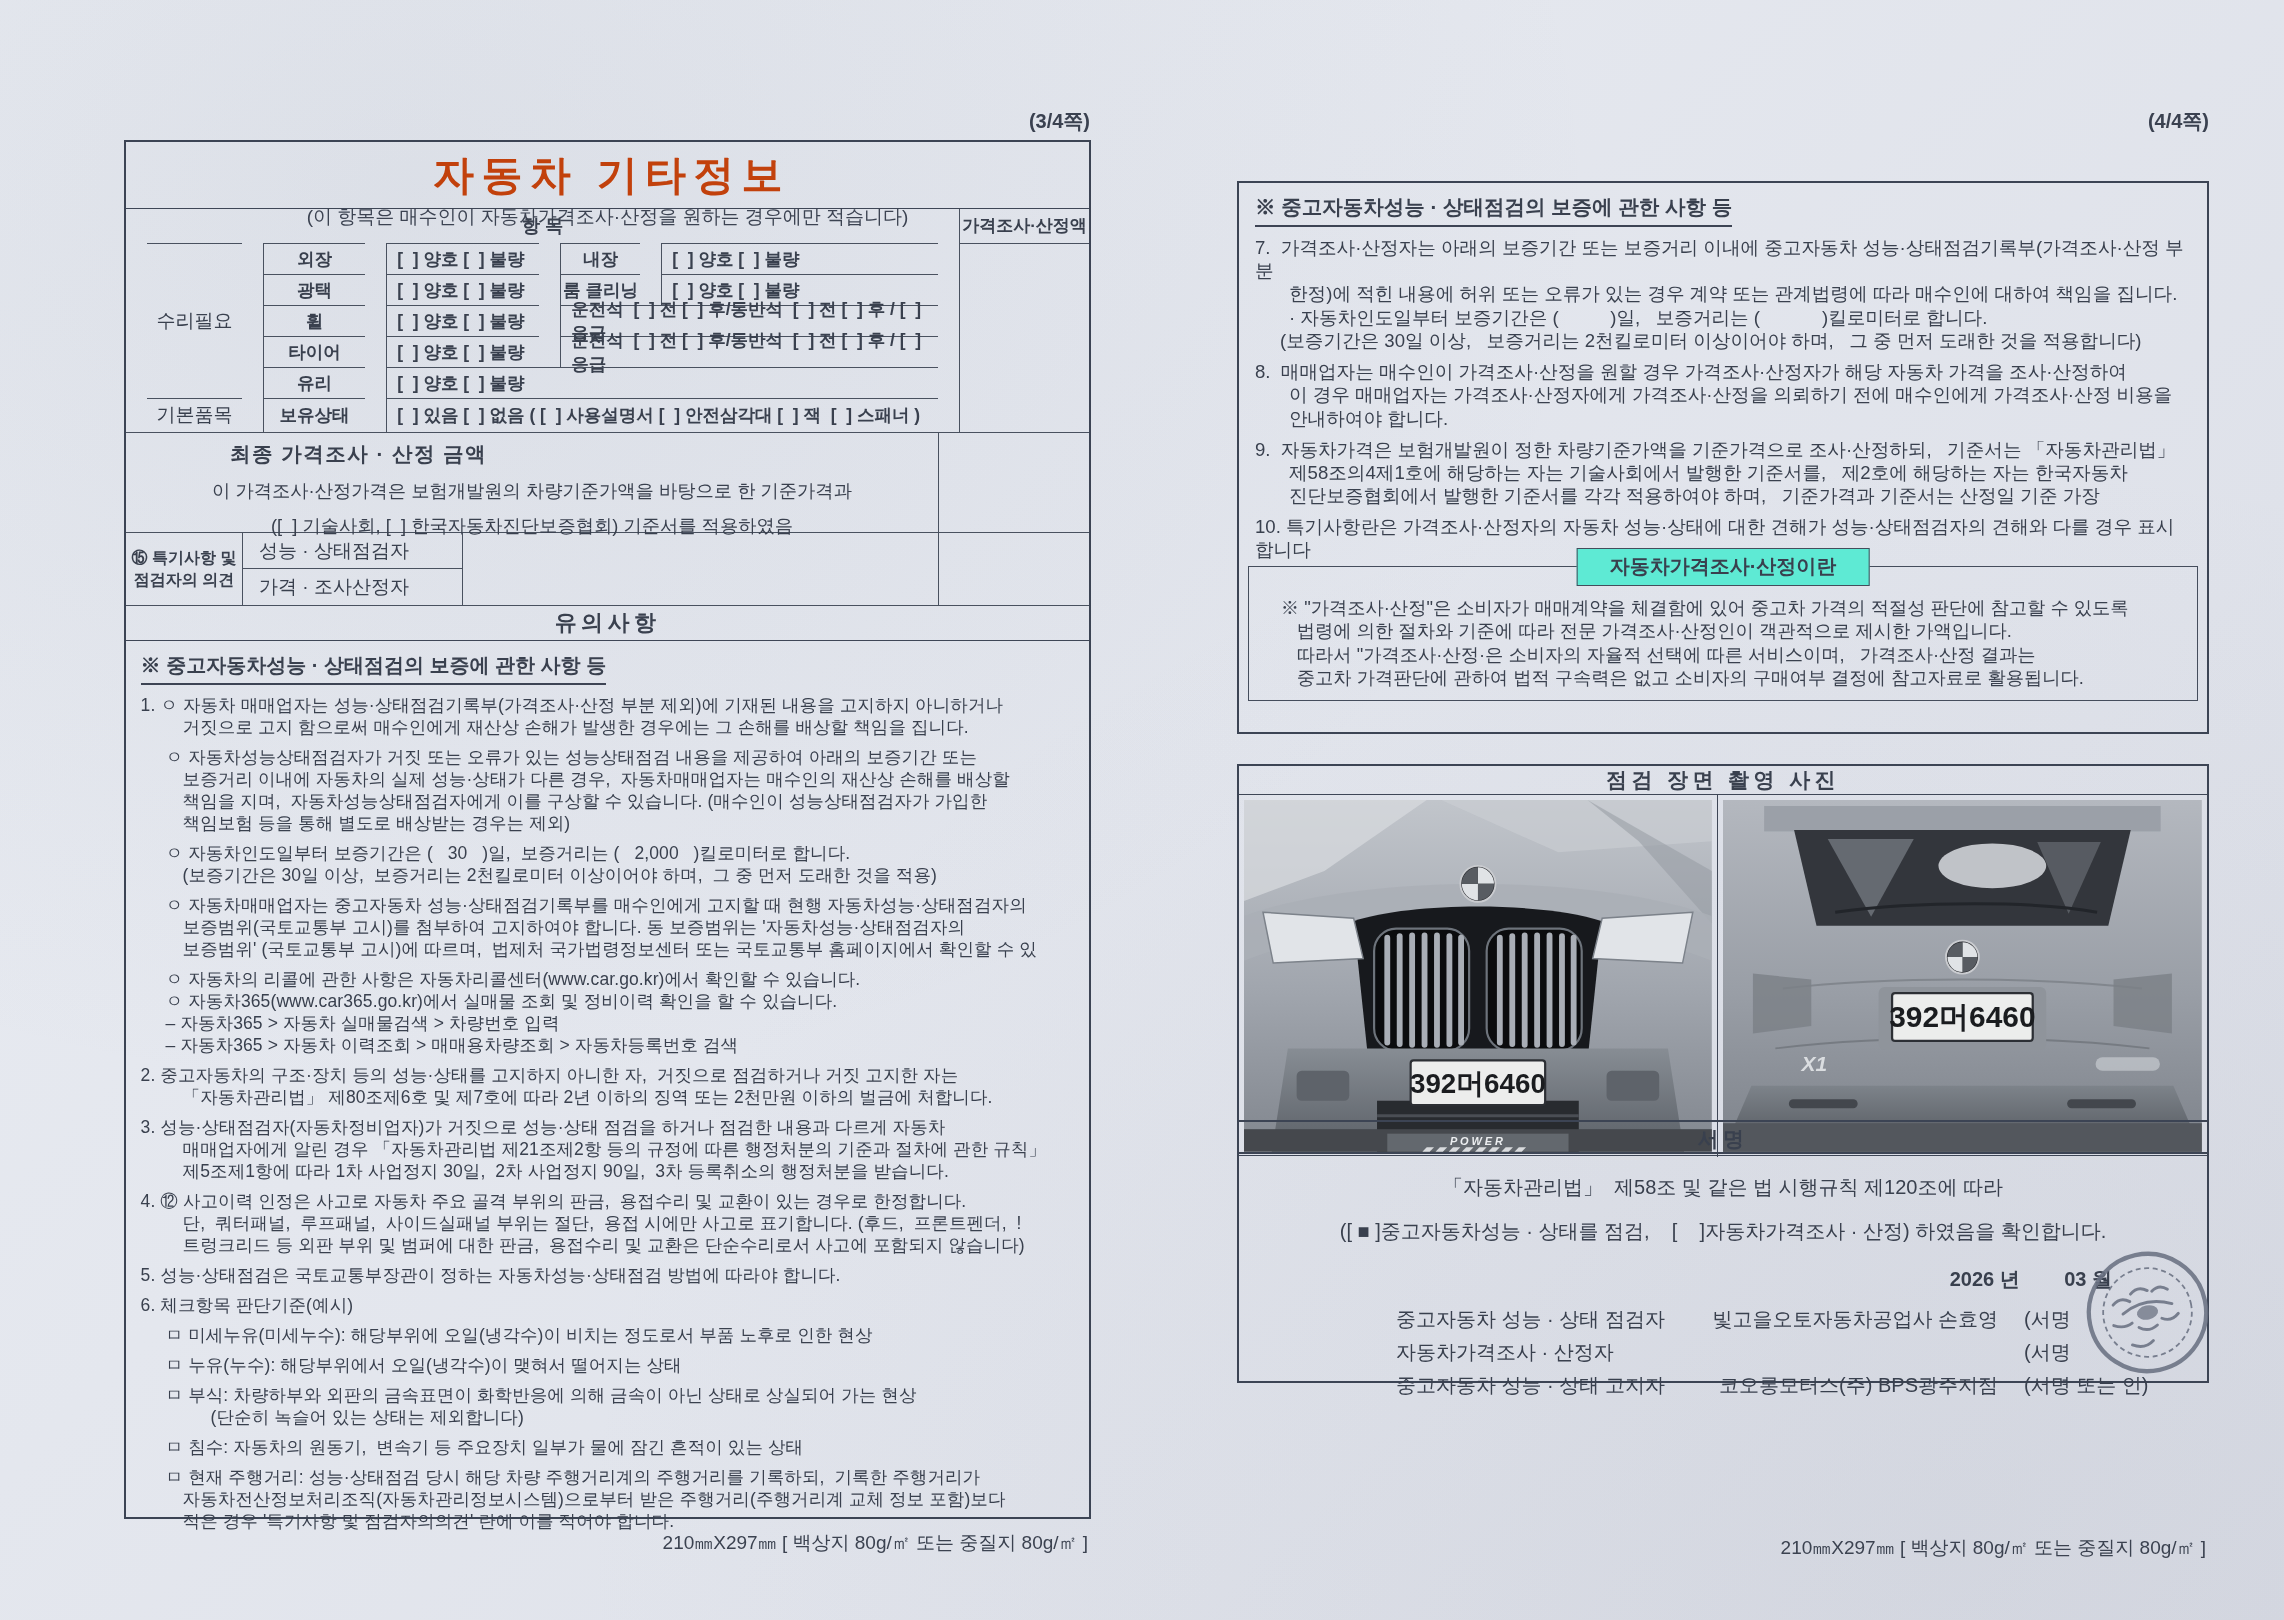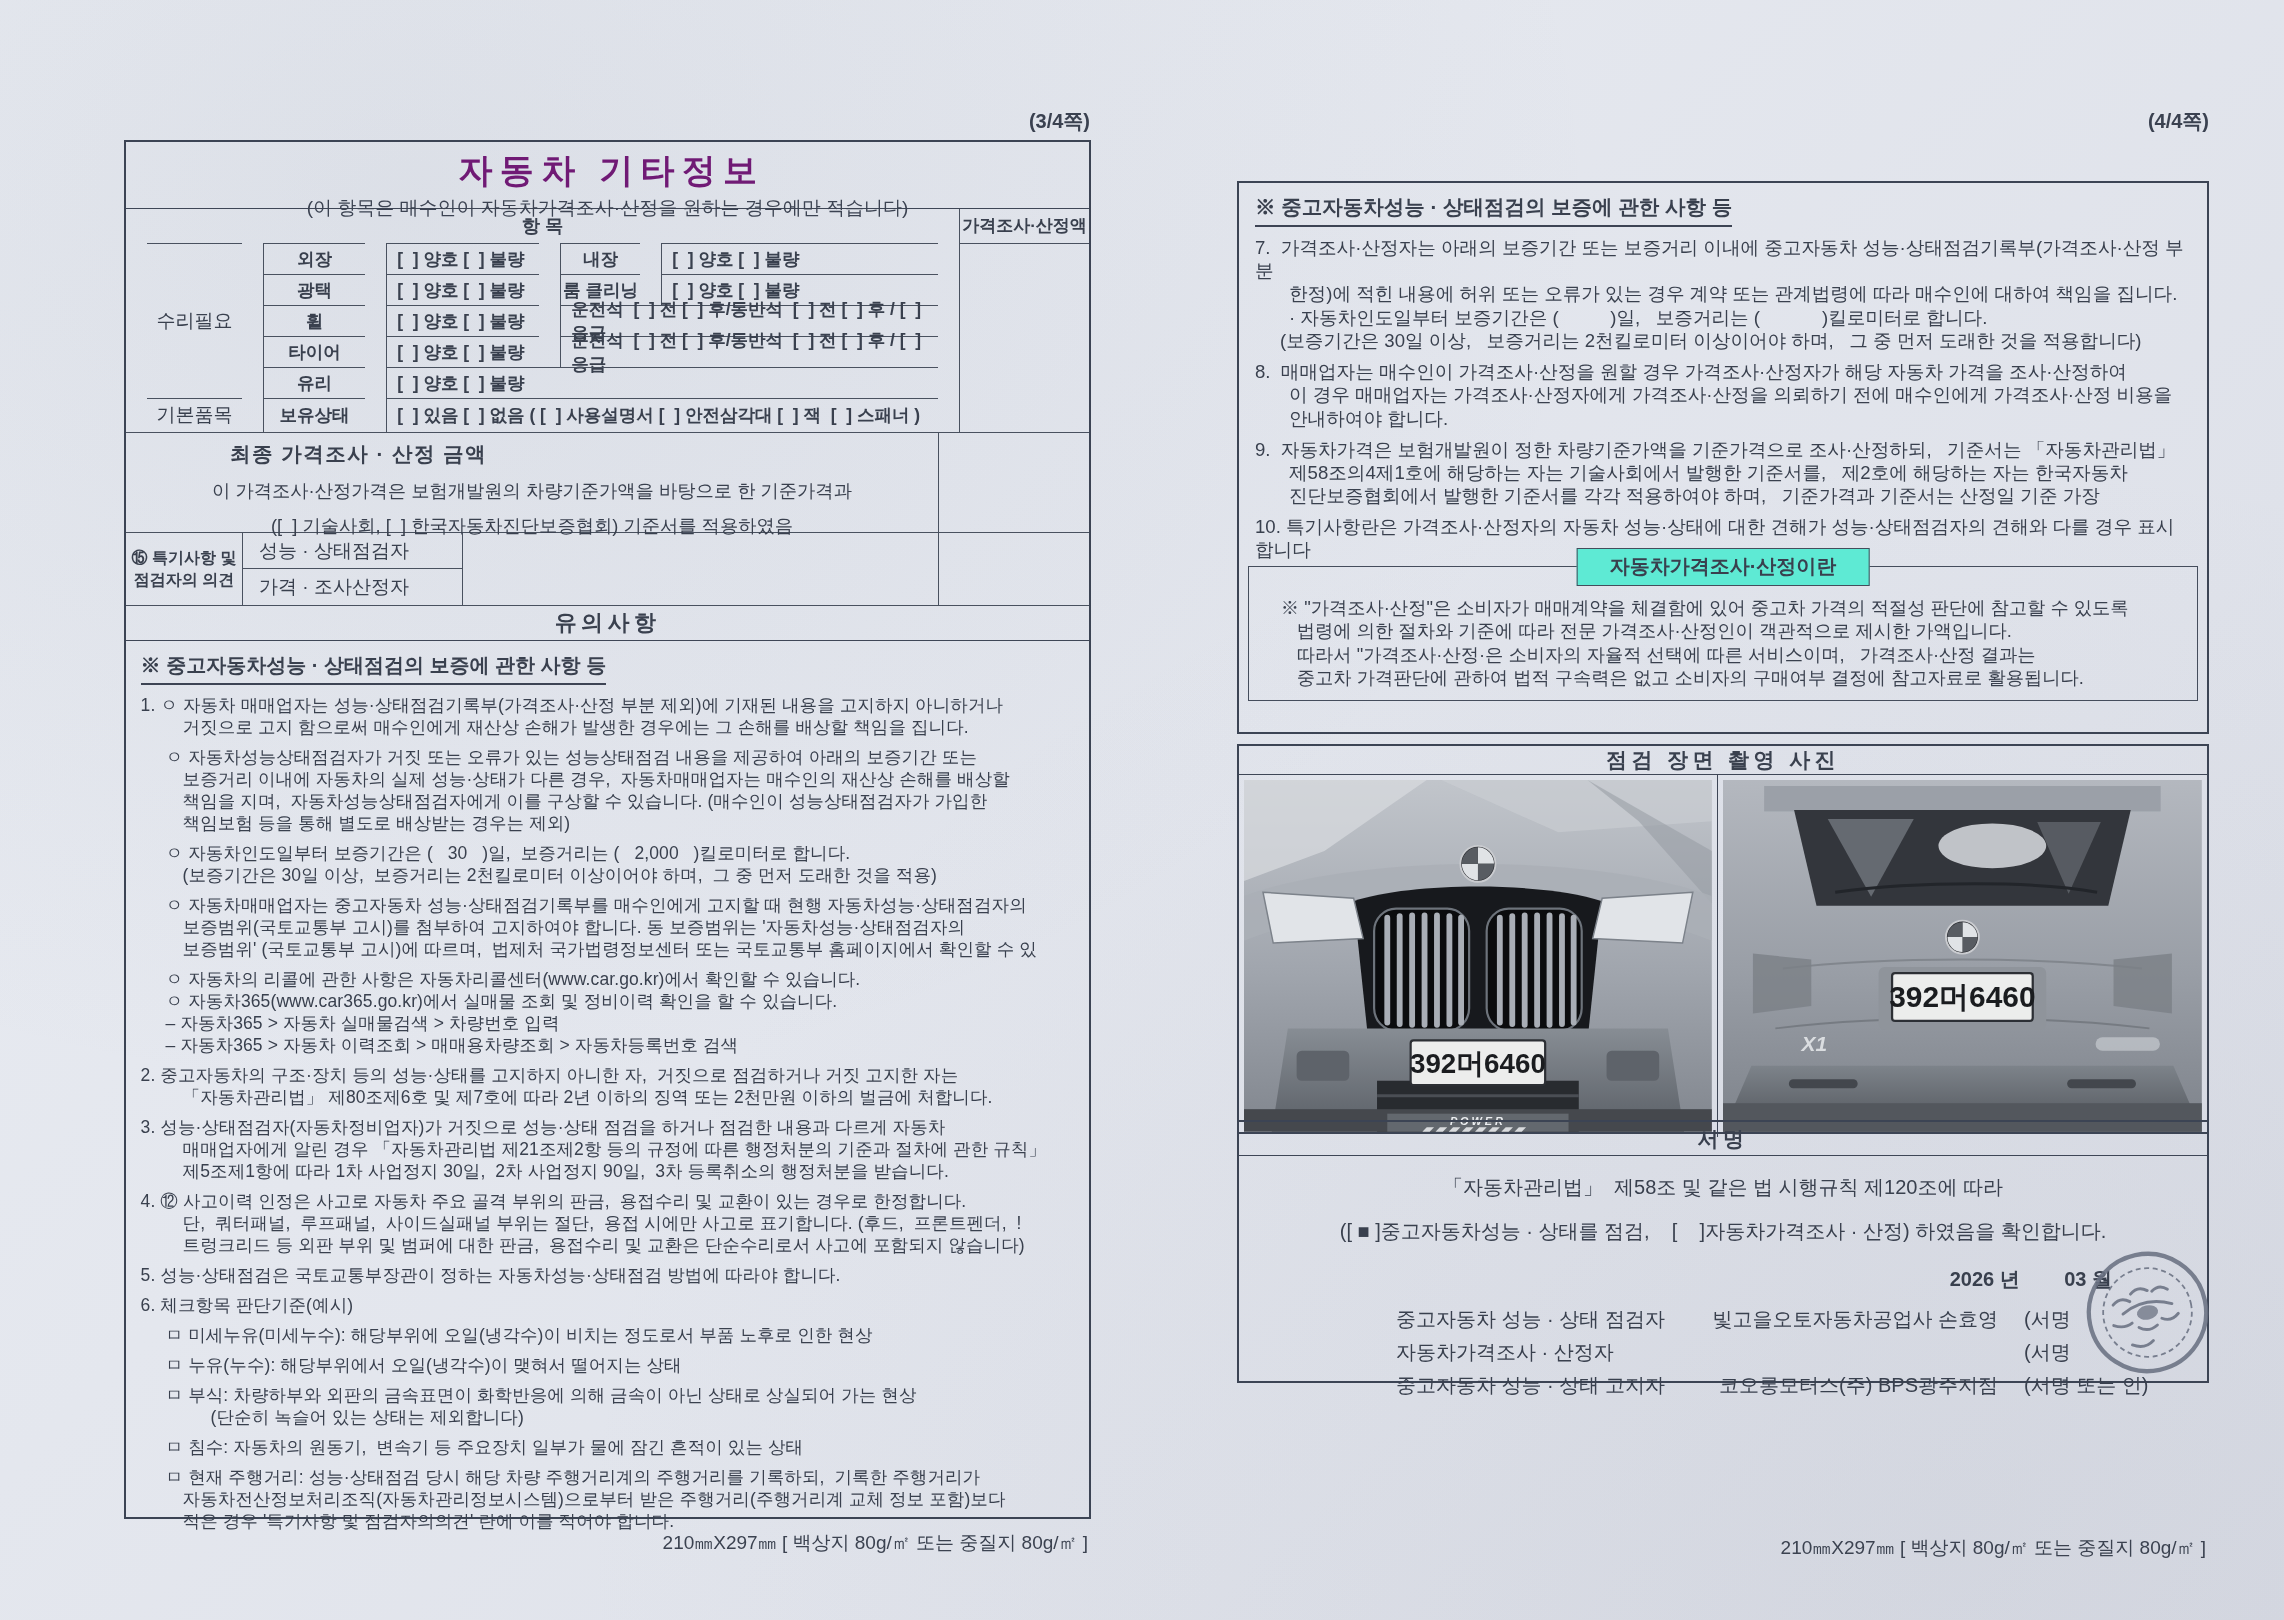--- a/index.html
+++ b/index.html
@@ -10,21 +10,21 @@
     color:#39404e;
   }
   .shade{position:absolute;inset:0;pointer-events:none;
     background:radial-gradient(ellipse at 18% 12%, rgba(120,130,150,.10), rgba(0,0,0,0) 45%),
                radial-gradient(ellipse at 85% 95%, rgba(140,145,160,.10), rgba(0,0,0,0) 50%);}
   .pagelabel{position:absolute;font-size:20px;font-weight:bold;color:#3a4150;}
   
   .lp{position:absolute;left:124px;top:140px;width:967px;height:1379px;
       border:2.2px solid #3c4454;box-sizing:border-box;}
   .lp-titlebox{height:60px;padding-top:5.8px;text-align:center;border-bottom:1.8px solid #3e4656;}
-  .lp-title{font-size:34px;font-weight:bold;letter-spacing:7.3px;color:#701a75;margin-left:8px;}
+  .lp-title{font-size:41px;font-weight:bold;letter-spacing:7.3px;color:#c2410c;margin-left:8px;}
   .lp-subtitle{font-size:19px;margin-top:1.5px;color:#3c4352;}
   .tgrid{display:grid;grid-template-columns:116px 123px 174px 101px 1fr 151px;
          grid-template-rows:34px repeat(5,31px) 34px;}
   .c{display:flex;align-items:center;box-sizing:border-box;font-size:17.5px;white-space:pre-wrap;margin-left:21px;}
   .c.cen{justify-content:center;}
   .c.val{padding-left:10.2px;}
   .c.h{font-weight:bold;font-size:18.3px;justify-content:center;}
   .bt{border-top:1.5px solid #49515f;}
   .bl{border-left:1.5px solid #49515f;font-weight:bold;}
   .final-row{border-top:1.5px solid #49515f;display:flex;height:99px;}
@@ -60,21 +60,21 @@
   .rp1 .ind2{padding-left:34px;}
   .rp1 .gap{margin-top:7.3px;}
   .infobox{position:absolute;left:8.8px;right:8.8px;bottom:31px;height:133px;
            border:1.8px solid #454d5c;}
   .ib-title{position:absolute;top:-19px;left:50%;transform:translateX(-50%);
             background:#5eead4;border:1.8px solid #454d5c;padding:4.4px 32px;
             font-size:20px;font-weight:bold;white-space:nowrap;}
   .ib-lines{padding:29px 32px 0 32px;}
   .ib-lines .tl{font-size:18.3px;line-height:23.4px;}
   .ib-lines .ind1{padding-left:16px;}
-  .rp2{top:744px;height:390px;display:flex;flex-direction:column;}
+  .rp2{top:764px;height:390px;display:flex;flex-direction:column;}
   .sec-title{height:37px;display:flex;align-items:center;justify-content:center;
              font-size:21px;font-weight:bold;letter-spacing:4.4px;border-bottom:1.8px solid #3e4656;box-sizing:border-box;}
   .photo-area{flex:1;display:flex;}
   .photo-cell{box-sizing:border-box;padding:5.1px;}
   .photo-cell.pl{flex:0 0 479px;border-right:1.8px solid #3e4656;}
   .photo-cell.pr{flex:1;}
   .photo-cell svg{width:100%;height:100%;display:block;}
   .rp3{top:1120px;height:263px;}
   .rp3-content{position:relative;height:225px;}
   .sig-law{text-align:center;margin-top:17.5px;font-size:20px;white-space:pre-wrap;}

